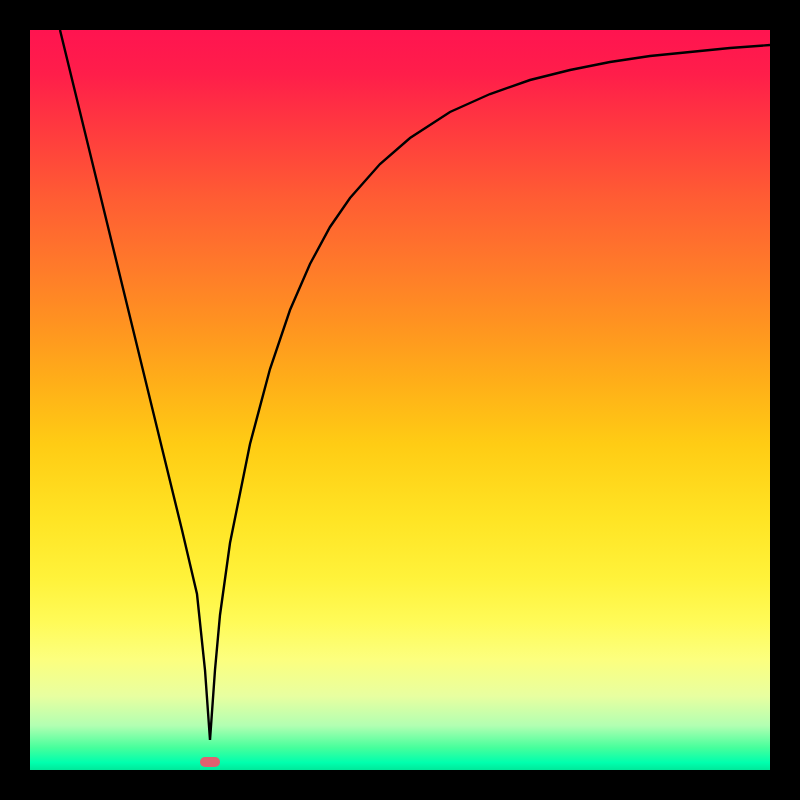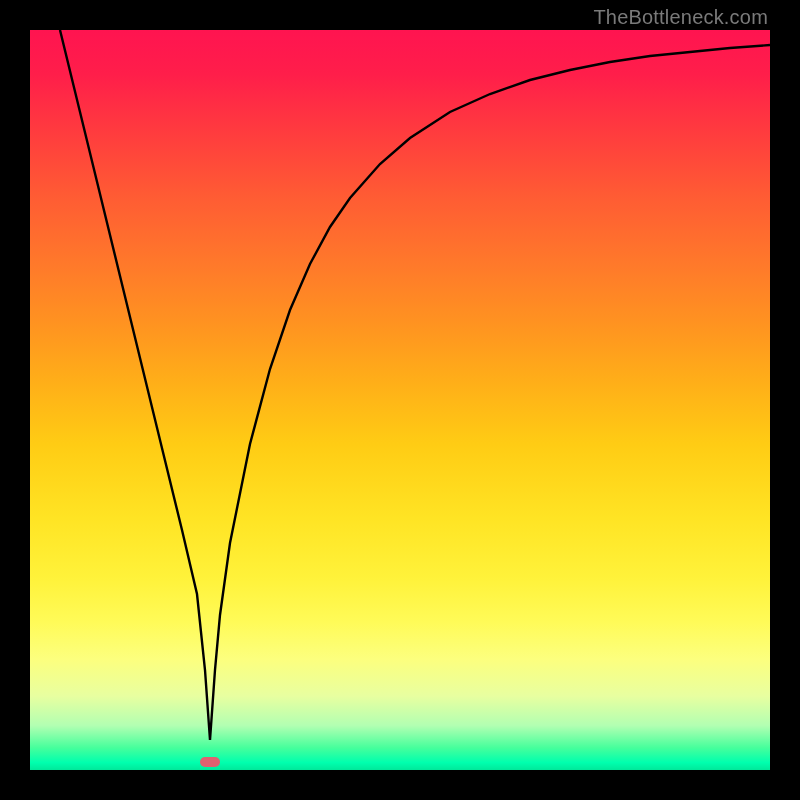--- a/index.html
+++ b/index.html
@@ -71,21 +71,20 @@
     color: #7a7a7a;
     font-size: 20px;
     letter-spacing: 0.2px;
     user-select: none;
   }
 </style>
 </head>
 <body>
 
 <div class="chart-frame">
-  <div class="watermark">TheBottleneck.com</div>
 
   <div class="plot-area">
     <div class="gradient-bg"></div>
 
     <svg class="curve-svg" viewBox="0 0 740 740" preserveAspectRatio="none">
       <path id="curve-path" d="M30 0 L50 82 L70 164 L90 246 L110 328 L130 410 L152 500 L167 564 L175 640 L180 710 L185 640 L190 585 L200 513 L220 414 L240 339 L260 280 L280 234 L300 197 L320 168 L350 134 L380 108 L420 82 L460 64 L500 50 L540 40 L580 32 L620 26 L660 22 L700 18 L740 15" fill="none" stroke="#000000" stroke-width="2.4"></path>
     </svg>
 
     <div id="min-marker" class="marker" style="left: 170px; top: 727px; width: 20px; height: 10px; background: rgb(224, 96, 112);"></div>
   </div>

